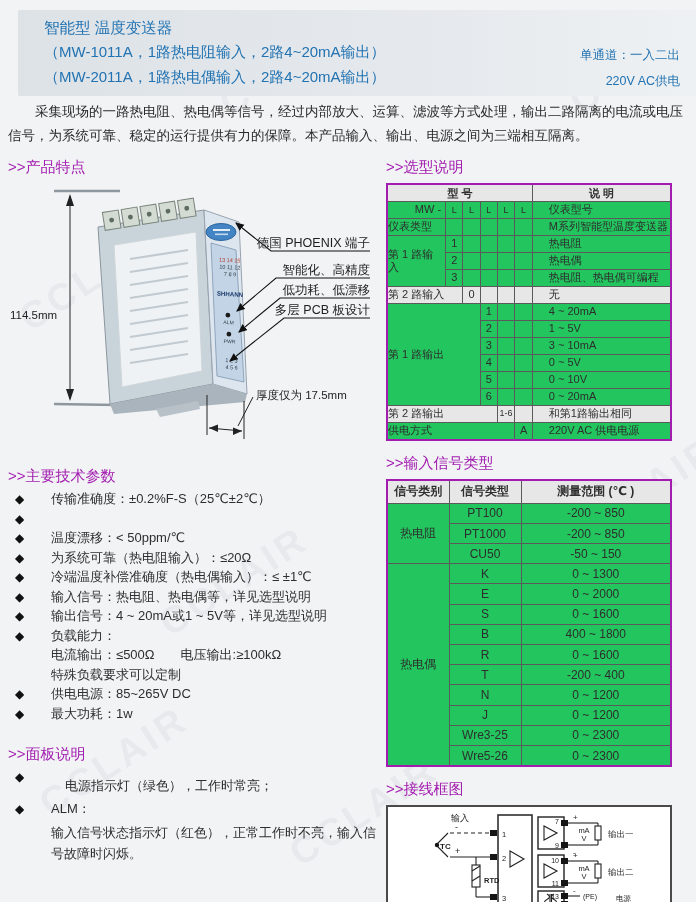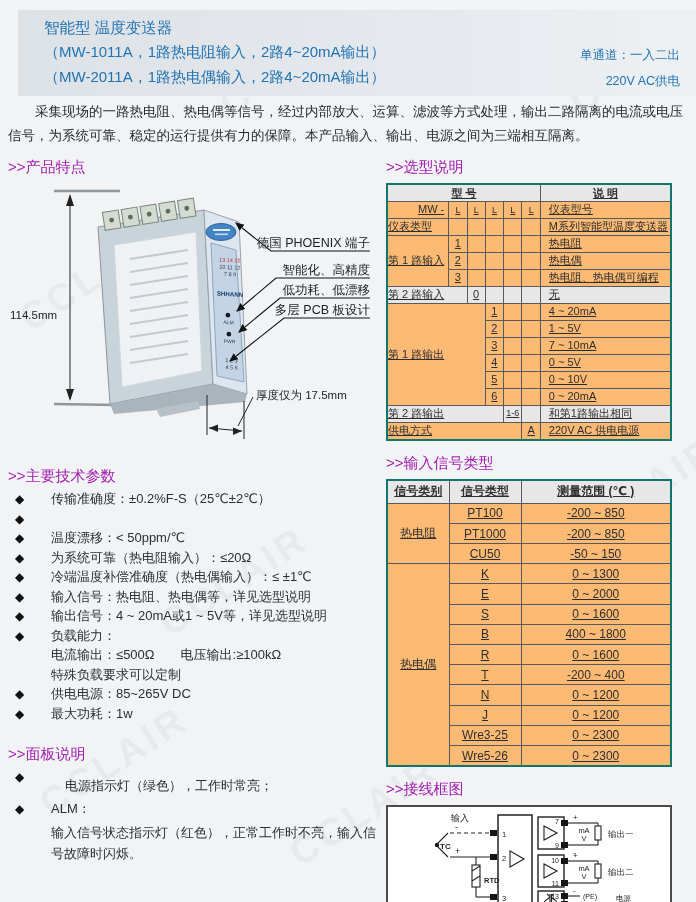--- a/index.html
+++ b/index.html
@@ -14,30 +14,30 @@
   .hdr .t2{position:absolute;left:26px;top:33px;font-size:15px;color:#2273b2;}
   .hdr .t3{position:absolute;left:26px;top:58px;font-size:15px;color:#2273b2;}
   .hdr .n1{position:absolute;right:16px;top:37px;font-size:12.5px;color:#2273b2;}
   .hdr .n2{position:absolute;right:16px;top:63px;font-size:12.5px;color:#2273b2;}
   .intro{position:absolute;top:100px;left:8px;width:682px;font-size:13.5px;line-height:1.75;
          text-indent:2em;color:#2a2a2a;}
   .col-l{position:absolute;left:8px;top:158px;width:374px;}
   .col-r{position:absolute;left:386px;top:158px;width:286px;}
   .sec{color:#a21caf;font-weight:normal;font-size:15px;margin:0 0 6px 0;}
   
-  table{border-collapse:collapse;width:100%;background:#fdba74;border:2px solid #0f766e;text-decoration:underline;}
+  table{border-collapse:collapse;width:100%;background:#22c55e;border:2px solid #a21caf;}
   td,th{border:1px solid #5a5a5a;font-weight:normal;}
   .sel{margin-bottom:9px;}
   .sel td,.sel th{font-size:11px;padding:1.5px 2px;line-height:1.18;}
   .sel th{font-weight:bold;text-align:center;}
   .sel .lab{padding-left:0;}
   .sel .mw{text-align:right;padding-right:4px;}
   .sel .code{text-align:center;padding:1.5px 0;}
   .sel .small{font-size:9px;}
-  .sel .desc{padding-left:8px;white-space:nowrap;}
+  .sel .desc{padding-left:16px;white-space:nowrap;}
   .shade{background:#e7e7e7;}
   .sig{margin-bottom:10px;padding-left:48px;}
   .sig td,.sig th{font-size:12px;padding:2.6px 2px;text-align:center;}
   .sig th{font-weight:bold;background:#e7e7e7;}
   .h2m{margin-top:13px;}
   
   .pl{margin-top:22px;}
   .pitem{display:flex;align-items:flex-start;margin-bottom:5px;font-size:13px;line-height:14.5px;}
   .pitem .b{width:36px;flex:0 0 36px;padding-left:7px;font-size:12px;color:#111;}
   .panel .pitem{margin-bottom:6px;}
@@ -317,21 +317,21 @@
       <tr>
         <td class="code">2</td>
         <td></td>
             <td></td>
         <td class="desc">1 ~ 5V</td>
       </tr>
       <tr>
         <td class="code">3</td>
         <td></td>
             <td></td>
-        <td class="desc">7 ~ 10mA</td>
+        <td class="desc">3 ~ 10mA</td>
       </tr>
       <tr>
         <td class="code">4</td>
         <td></td>
             <td></td>
         <td class="desc">0 ~ 5V</td>
       </tr>
       <tr>
         <td class="code">5</td>
         <td></td>

